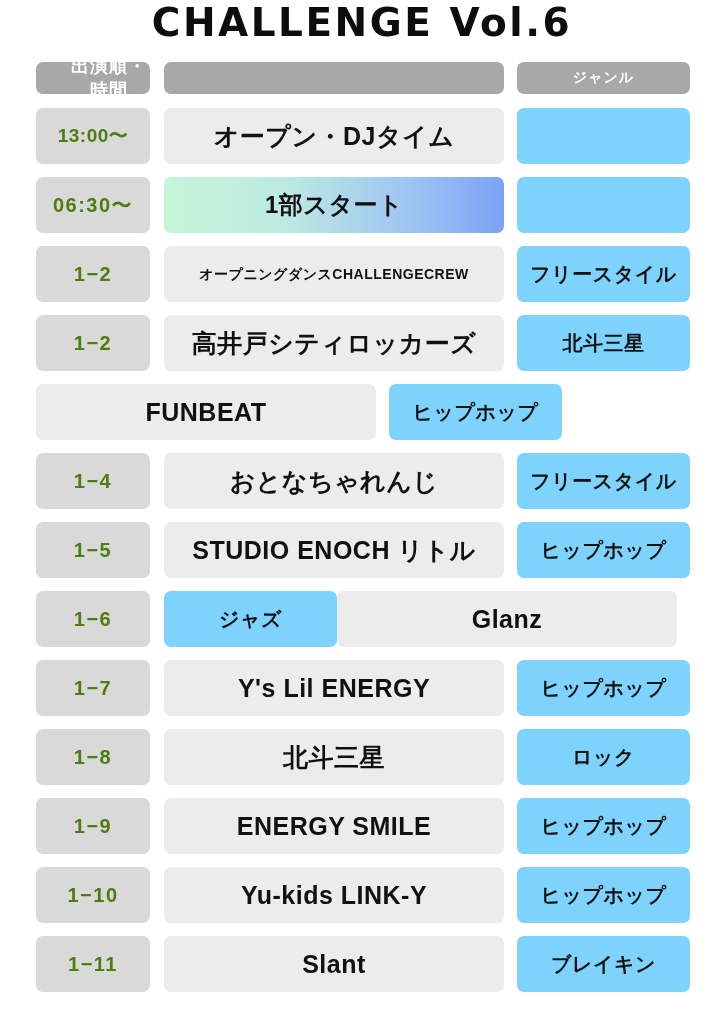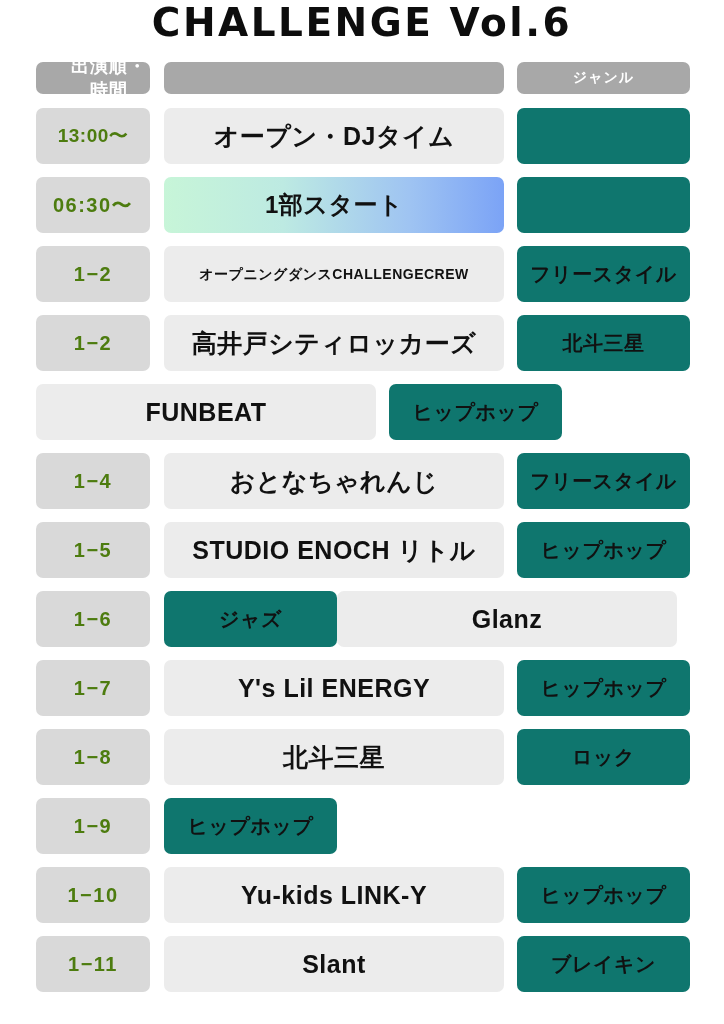--- a/index.html
+++ b/index.html
@@ -109,21 +109,21 @@
     font-weight: 700;
     line-height: 1.5;
     flex-direction: row;
   }
   .cell-name.gradient {
     background: linear-gradient(90deg, #c7f5d8 0%, #bdeae2 35%, #9fc4f2 72%, #7ba3f6 100%);
     font-size: 24px;
   }
 
   .cell-genre {
-    background: #0f766e;
+    background: #7dd3fc;
     color: #111111;
     font-size: 20px;
     font-weight: 700;
     letter-spacing: 0.5px;
   }
   .cell-genre.empty { color: transparent; }
 
   .name-line { display: block; }
 </style>
 </head>
@@ -191,20 +191,21 @@
           <div class="cell col-name cell-name">Y's Lil ENERGY</div>
           <div class="cell col-genre cell-genre">ヒップホップ</div>
         </div>
         <div class="row tall">
           <div class="cell col-order cell-order">1−8</div>
           <div class="cell col-name cell-name">北斗三星</div>
           <div class="cell col-genre cell-genre">ロック</div>
         </div>
         <div class="row tall">
           <div class="cell col-order cell-order">1−9</div>
+          <div class="cell col-name cell-name">ENERGY SMILE</div>
           <div class="cell col-genre cell-genre">ヒップホップ</div>
         </div>
         <div class="row tall">
           <div class="cell col-order cell-order">1−10</div>
           <div class="cell col-name cell-name">Yu-kids LINK-Y</div>
           <div class="cell col-genre cell-genre">ヒップホップ</div>
         </div>
         <div class="row tall">
           <div class="cell col-order cell-order">1−11</div>
           <div class="cell col-name cell-name">Slant</div>

